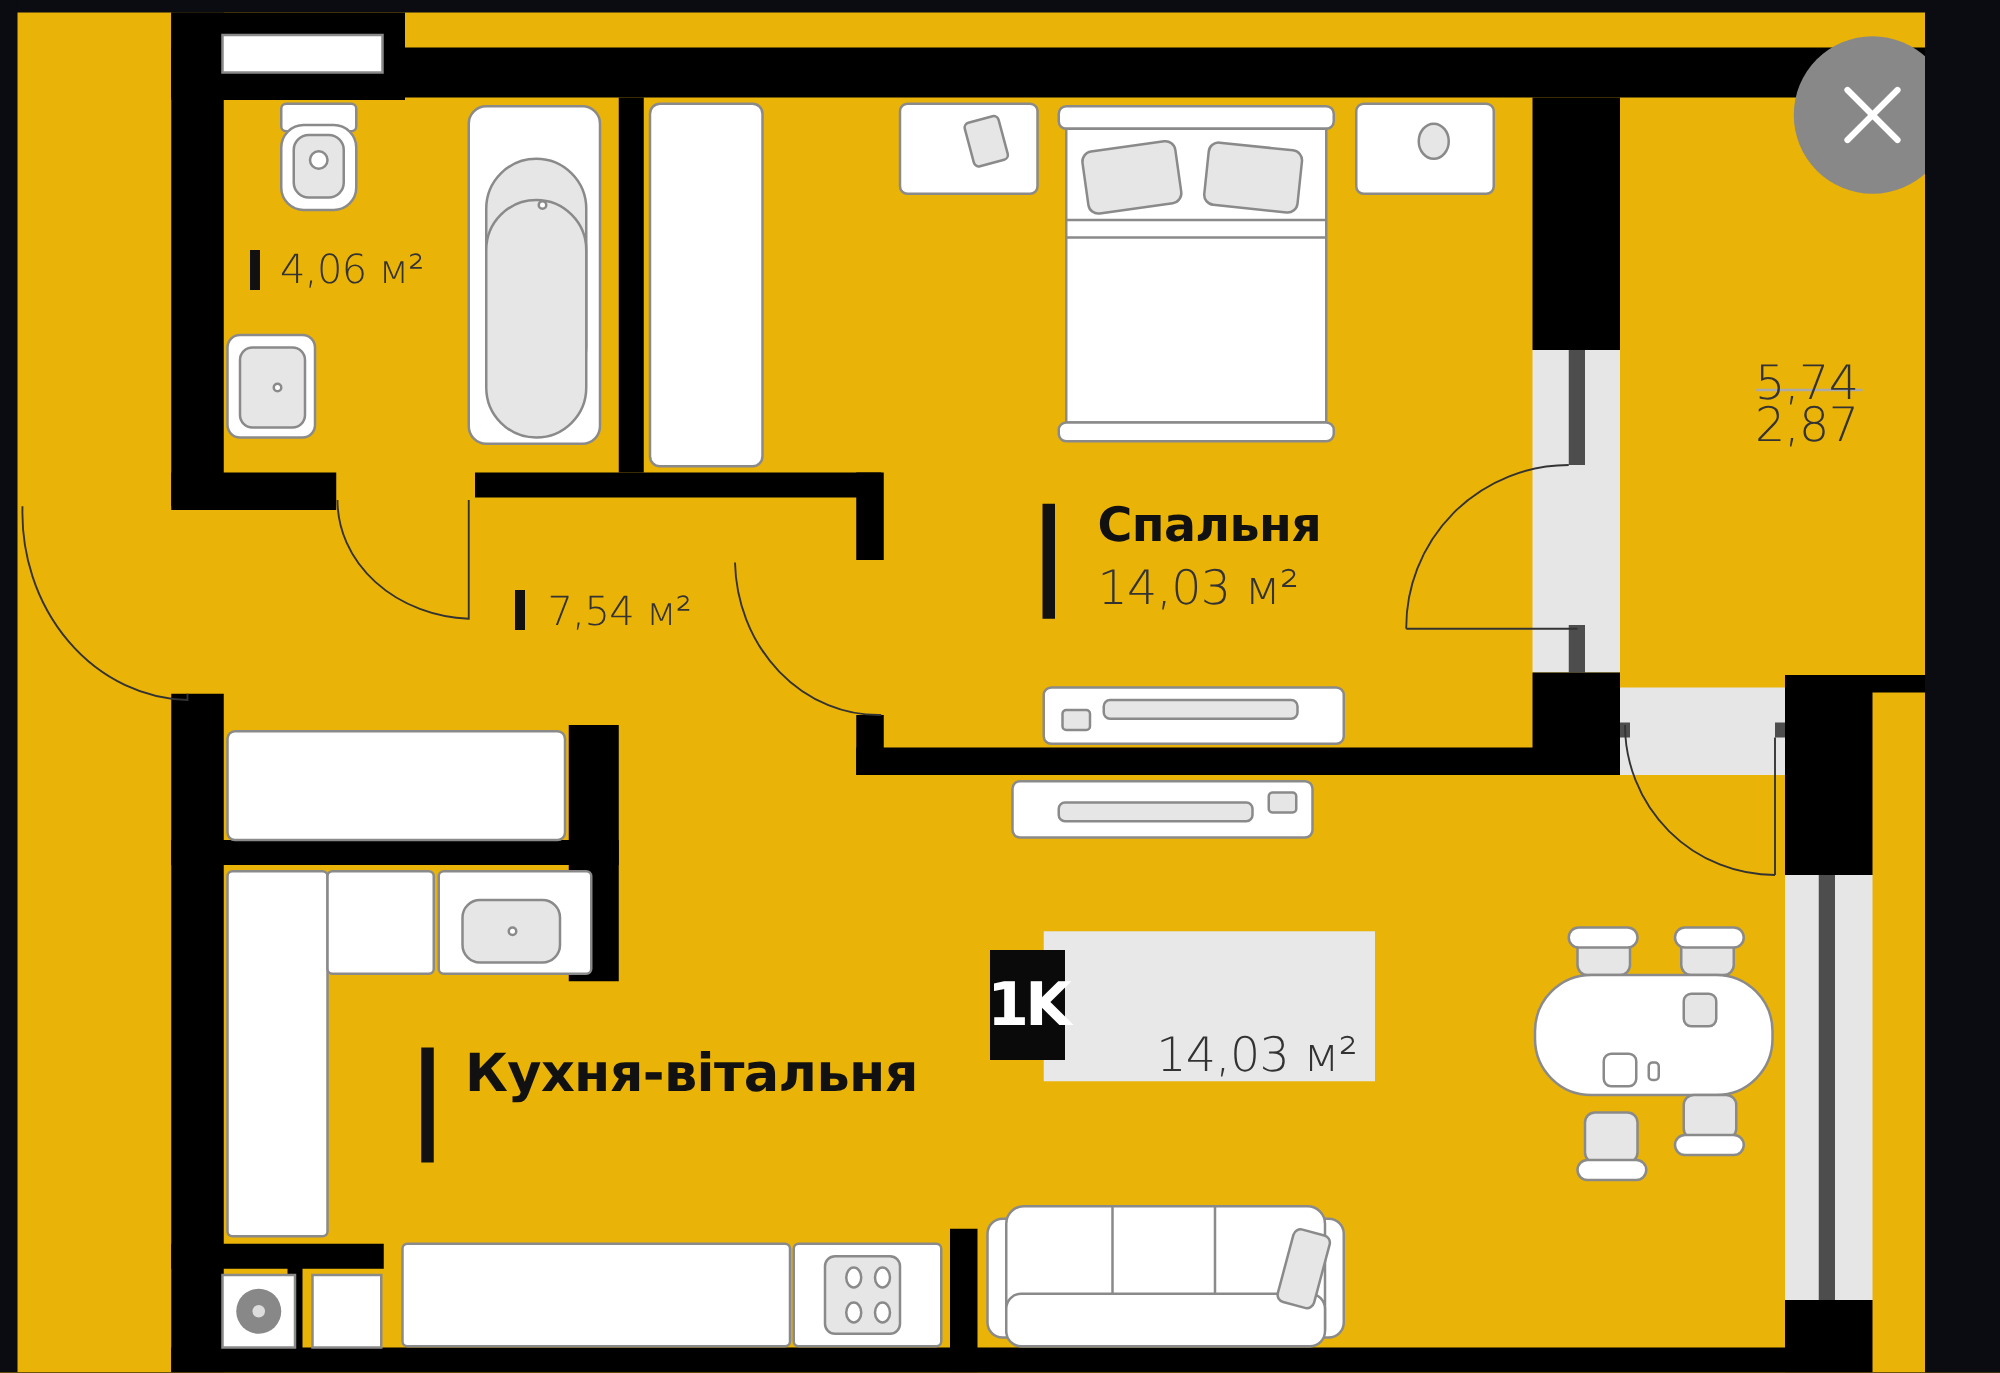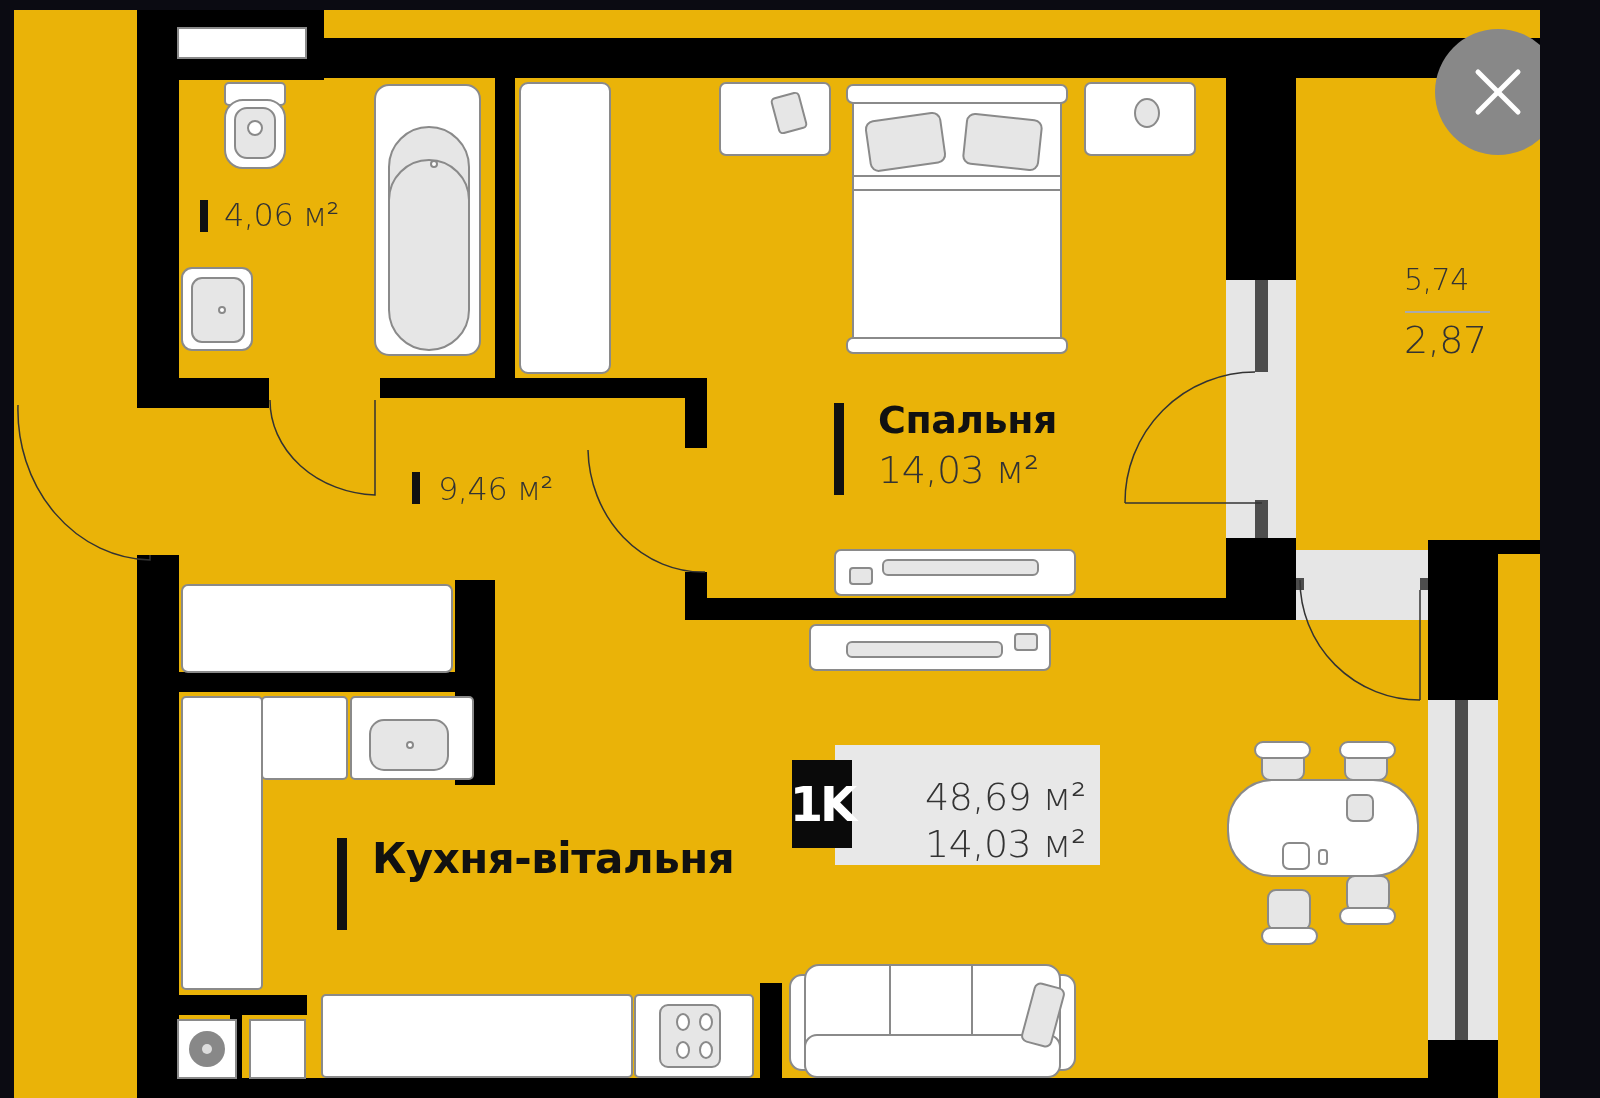--- a/index.html
+++ b/index.html
@@ -169,35 +169,34 @@
     <line x1="1405" y1="312" x2="1490" y2="312" stroke="#aaa" stroke-width="2"></line>
   </svg>
 
   <div class="frame-top"></div>
   <div class="frame-left"></div>
 
   <div class="bar" style="left:200px;top:200px;width:8px;height:32px;"></div>
   <div class="lbl area" style="left:224px;top:196px;font-size:32px;">4,06 м²</div>
 
   <div class="bar" style="left:412px;top:472px;width:8px;height:32px;"></div>
-  <div class="lbl area" style="left:438px;top:470px;font-size:32px;">9,46 м²</div>
+  <div class="lbl area" style="left:438px;top:470px;font-size:32px;">7,54 м²</div>
 
   <div class="bar" style="left:834px;top:403px;width:10px;height:92px;"></div>
   <div class="lbl room-title" style="left:878px;top:398px;font-size:38px;">Спальня</div>
   <div class="lbl area" style="left:878px;top:448px;font-size:38px;">14,03 м²</div>
 
   <div class="bar" style="left:337px;top:838px;width:10px;height:92px;"></div>
   <div class="lbl room-title" style="left:372px;top:834px;font-size:42px;">Кухня-вітальня</div>
 
-  <div class="lbl area" style="left:1404px;top:262px;font-size:30px;">5,74</div>
+  <div class="lbl area" style="left:1404px;top:284px;font-size:38px;">5,74</div>
   <div class="lbl area" style="left:1404px;top:318px;font-size:38px;">2,87</div>
 
   <div class="summary-bg"></div>
   <div class="badge">1K</div>
-  <div class="lbl area" style="left:925px;top:775px;font-size:38px;">48,69 м²</div>
   <div class="lbl area" style="left:925px;top:822px;font-size:38px;">14,03 м²</div>
 
   <div class="close-btn">
     <svg width="126" height="126" viewBox="0 0 126 126">
       <line x1="43" y1="43" x2="83" y2="83" stroke="#fff" stroke-width="5" stroke-linecap="round"></line>
       <line x1="83" y1="43" x2="43" y2="83" stroke="#fff" stroke-width="5" stroke-linecap="round"></line>
     </svg>
   </div>
 </div>
 

